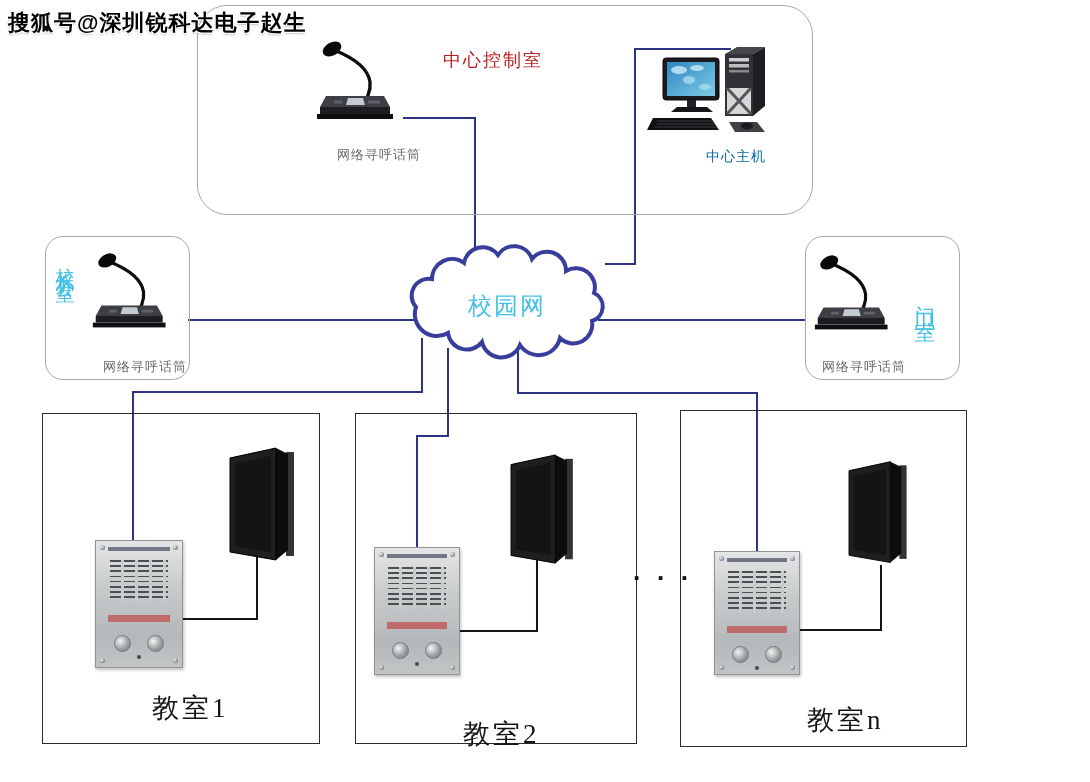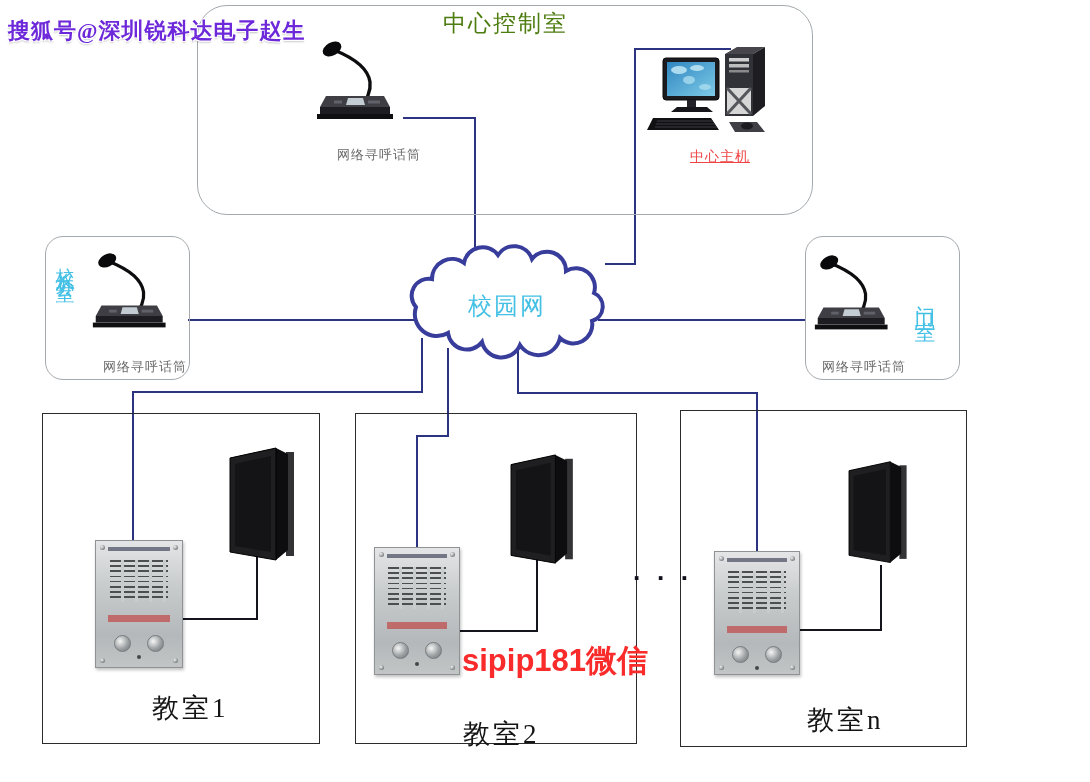--- a/index.html
+++ b/index.html
@@ -7,29 +7,28 @@
     position:relative;width:1090px;height:782px;background:#ffffff;overflow:hidden;
     font-family:"Liberation Sans","DejaVu Sans",sans-serif;
   }
   
   .rbox{position:absolute;border:1.5px solid #a3a9ad;background:transparent;border-radius:26px;}
   .cbox{position:absolute;border:1.5px solid #2b2b2b;background:transparent;}
   
   .ln{position:absolute;background:#2c3380;}
   .lnk{position:absolute;background:#14141c;}
   
-  .title-blue{position:absolute;color:#4d7c0f;font-size:23px;letter-spacing:2px;}
+  .title-blue{position:absolute;color:#b91c1c;font-size:18px;letter-spacing:2px;margin-top:40px;}
   .vtext{position:absolute;color:#45c0e5;writing-mode:vertical-rl;text-orientation:upright;letter-spacing:4px;}
   .devlabel{position:absolute;color:#6a6a6a;font-size:13px;letter-spacing:1px;}
   .roomlabel{position:absolute;color:#141414;font-size:27px;font-family:"Liberation Serif","DejaVu Serif",serif;letter-spacing:3px;}
   .watermark{
-    position:absolute;left:8px;top:16px;color:#6d28d9;font-size:22px;font-weight:bold;letter-spacing:1px;
+    position:absolute;left:8px;top:8px;color:#000000;font-size:22px;font-weight:bold;letter-spacing:1px;
     text-shadow:-1px -1px 0 #fff,1px -1px 0 #fff,-1px 1px 0 #fff,1px 1px 0 #fff,0 2px 2px rgba(0,0,0,.25);
     z-index:40;
-    font-family:Liberation Serif, serif;
   }
   .wechat{position:absolute;left:462px;top:640px;color:#f92b2b;font-size:31px;font-weight:600;z-index:30;}
   .dots{position:absolute;left:633px;top:563px;color:#10101a;font-size:26px;font-weight:bold;letter-spacing:4px;z-index:5;}
   .cloudlabel{position:absolute;left:468px;top:290px;color:#45c0e5;font-size:24px;letter-spacing:2px;z-index:6;}
   
   .panel{
     position:absolute;background:linear-gradient(180deg,#e4e5e6 0%,#c9cccd 35%,#b4b8ba 75%,#c2c5c6 100%);
     border:1px solid #8f9396;box-shadow:1px 2px 3px rgba(0,0,0,.25);z-index:10;
   }
   .scr{position:absolute;width:5px;height:5px;border-radius:50%;background:radial-gradient(circle at 35% 35%,#f2f2f2,#7d8184 70%);}
@@ -119,21 +118,21 @@
     <ellipse cx="52" cy="26" rx="7" ry="3" fill="#bfe6f4" opacity=".85"></ellipse>
     <ellipse cx="44" cy="38" rx="6" ry="4" fill="#a9dcef" opacity=".8"></ellipse>
     <ellipse cx="60" cy="45" rx="6" ry="3" fill="#a9dcef" opacity=".8"></ellipse>
     <rect x="42" y="58" width="9" height="7" fill="#222228"></rect>
     <polygon points="32,65 62,65 68,70 26,70" fill="#16161a"></polygon>
     <polygon points="8,76 66,76 74,88 2,88" fill="#111114"></polygon>
     <path d="M12,79 L68,79 M11,82 L70,82 M10,85 L72,85" stroke="#3a3a40" stroke-width="1.2"></path>
     <polygon points="84,80 112,80 120,90 90,90" fill="#3f3f45"></polygon>
     <ellipse cx="102" cy="84" rx="6" ry="3.5" fill="#1c1c20"></ellipse>
   </svg>
-  <div class="devlabel" style="left:690px;top:148px;font-size:14px;color:#ef4444;text-decoration:underline;">中心主机</div>
+  <div class="devlabel" style="left:706px;top:148px;font-size:14px;color:#0369a1;">中心主机</div>
 
   <div class="rbox" style="left:45px;top:236px;width:143px;height:142px;border-radius:18px;"></div>
   <div class="vtext" style="left:52px;top:252px;font-size:19px;height:112px;">校长办公室</div>
   <svg class="gfx" style="left:86px;top:248px;" width="96" height="88" viewBox="0 0 100 92">
     <path d="M24,14 C44,22 58,32 60,46 C61,55 58,58 57,62" fill="none" stroke="#0d0d0f" stroke-width="3.4"></path>
     <g transform="rotate(-28 22 13)">
         <ellipse cx="22" cy="13" rx="10" ry="6.5" fill="#09090b"></ellipse>
       </g>
     <polygon points="16,60 74,60 80,71 10,71" fill="#3e3e44"></polygon>
     <polygon points="38,62 53,62 55,69 36,69" fill="#c2ccd2"></polygon>
@@ -221,17 +220,16 @@
     <rect x="66" y="6" width="8" height="104" fill="#333336"></rect>
     <polygon points="56,2 68,8 68,104 56,114" fill="#0d0d0f"></polygon>
     <polygon points="10,12 56,2 56,8 10,17" fill="#3c3c40"></polygon>
     <polygon points="10,12 56,2 56,114 10,106" fill="#1f1f22" stroke="#000" stroke-width="1"></polygon>
     <polygon points="15,18 51,10 51,106 15,100" fill="#141416"></polygon>
   </svg>
   <div class="roomlabel" style="left:807px;top:702px;">教室n</div>
 
   <div class="dots">· · ·</div>
 
-  <div class="wechat">sipip181微信</div>
 
   <div class="watermark">搜狐号@深圳锐科达电子赵生</div>
 
 </div>
 
 </body></html>

